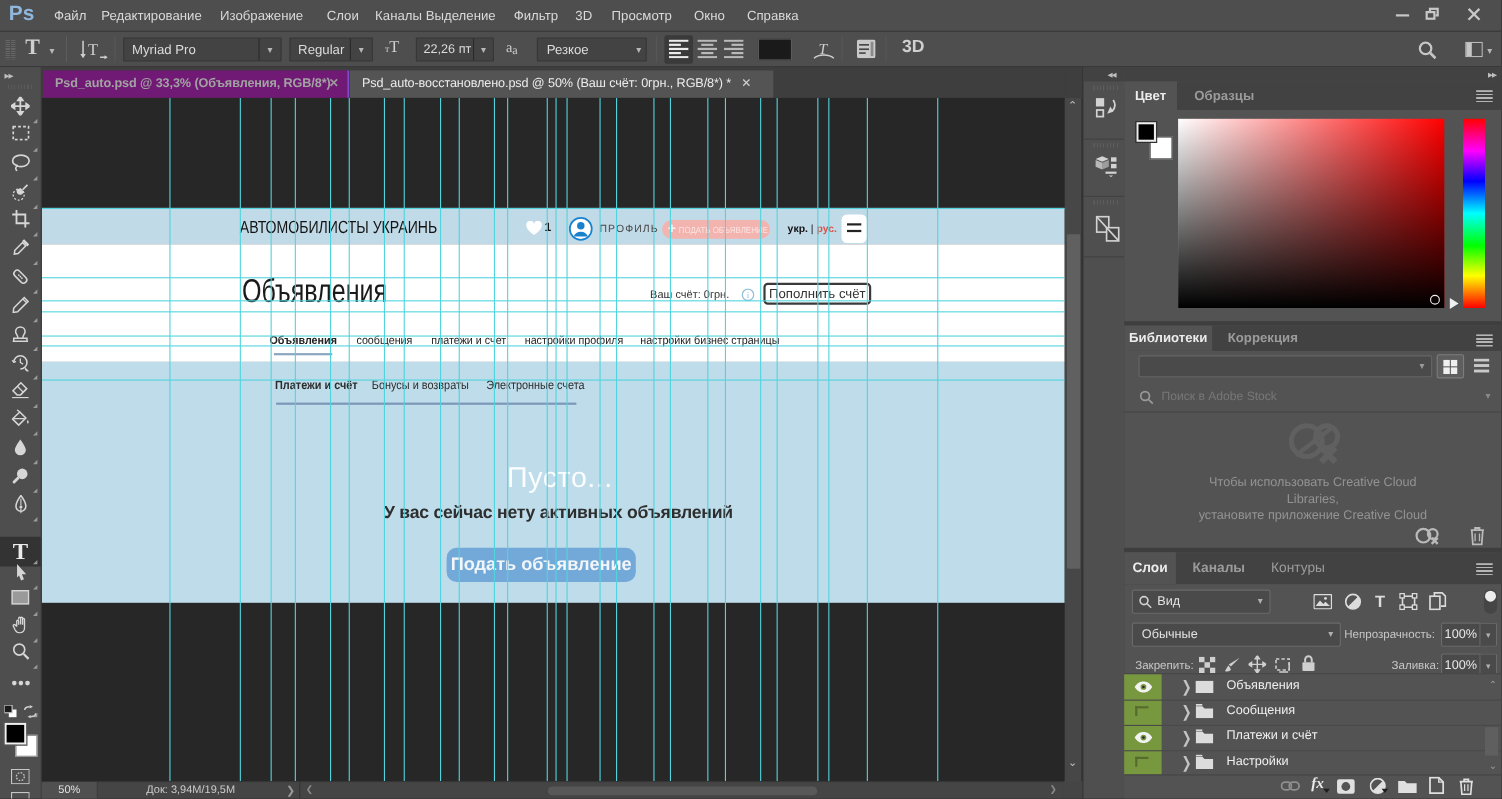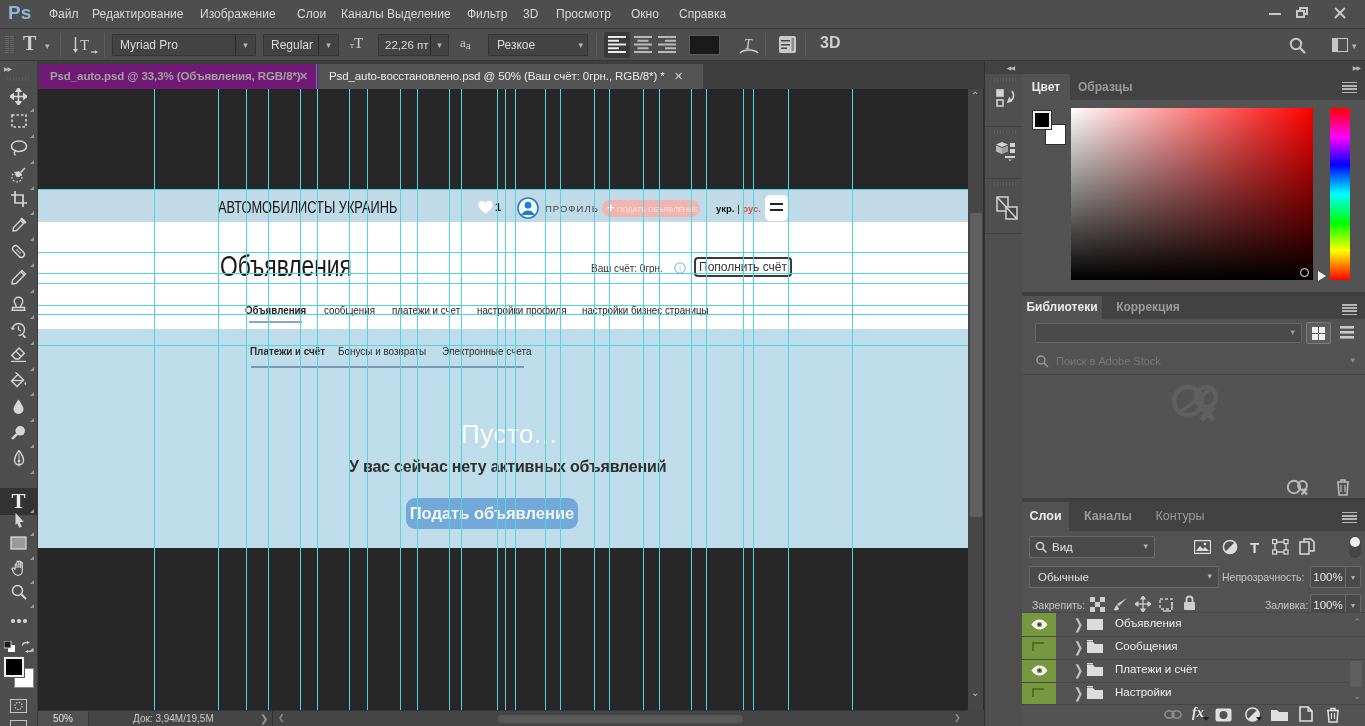--- a/index.html
+++ b/index.html
@@ -512,21 +512,21 @@
       </svg>
   <div style="position:absolute; left:0; top:172px; width:37px; height:1px; background:#414141;"></div>
 </div>
 
 <div class="abs" style="left:1022px; top:61px; width:343px; height:665px; background:#535353;">
   <div style="position:absolute; left:0; top:0; width:343px; height:13px; background:#424242;"></div>
   <div style="position:absolute; right:5px; top:3px; color:#bdbdbd; font-size:6px; letter-spacing:-1px;">▶▶</div>
 
   <div style="position:absolute; left:0; top:13px; width:343px; height:26px; background:#424242;">
     <div style="position:absolute; left:0px; top:0px; width:48px; height:26px; background:#535353; color:#ececec; font-size:12px; font-weight:bold; text-align:center; line-height:26px;">Цвет</div>
-    <div style="position:absolute; left:56px; top:0px; width:70px; color:#9b9b9b; font-size:12px; font-weight:bold; text-align:left; line-height:26px;">Образцы</div>
+    <div style="position:absolute; left:56px; top:0px; width:70px; color:#9b9b9b; font-size:12px; font-weight:bold; text-align:center; line-height:26px;">Образцы</div>
     <div style="position:absolute; right:8px; top:8px; width:15px; height:11px; background:repeating-linear-gradient(#b5b5b5 0 1.5px, transparent 1.5px 3.2px);"></div>
   </div>
 
   <div style="position:absolute; left:23px; top:63px; width:21px; height:21px; background:#fff; border:1px solid #2e2e2e;"></div>
   <div style="position:absolute; left:11px; top:50px; width:18px; height:18px; background:#000; border:2px solid #ededed; outline:1px solid #2e2e2e;"></div>
   <div style="position:absolute; left:49px; top:47px; width:242px; height:172px; background:linear-gradient(to bottom, rgba(0,0,0,0), rgba(0,0,0,1)), linear-gradient(to right, #ffffff, #ff0000);"></div>
   <div style="position:absolute; left:278px; top:207px; width:9px; height:9px; border:1.5px solid #f0f0f0; border-radius:50%;"></div>
   <div style="position:absolute; left:308px; top:47px; width:20px; height:172px; background:linear-gradient(to bottom, #ff0000 0%, #ff00ff 17%, #0000ff 33%, #00ffff 50%, #00ff00 67%, #ffff00 83%, #ff0000 100%);"></div>
   <div style="position:absolute; left:296px; top:210px; width:0; height:0; border-top:5px solid transparent; border-bottom:5px solid transparent; border-left:8px solid #f0f0f0;"></div>
   <div style="position:absolute; left:0; top:231px; width:343px; height:4px; background:#3e3e3e;"></div>
@@ -567,20 +567,21 @@
     <div style="position:absolute; right:10px; top:5px; color:#8a8a8a; font-size:9px;">▾</div>
   </div>
   <svg style="position:absolute; left:146px; top:320px;" width="56" height="44" viewBox="0 0 56 44">
         <g fill="none" stroke="#606060" stroke-width="4.5">
           <circle cx="20" cy="20" r="14"></circle>
           <circle cx="38" cy="16" r="10"></circle>
           <path d="M10 33L44 7" stroke-width="4"></path>
           <path d="M33 26l13 13M46 26L33 39" stroke-width="5.5"></path>
         </g>
       </svg>
+  <div style="position:absolute; left:0; top:371px; width:343px; text-align:center; color:#939393; font-size:11.5px; line-height:15px;">Чтобы использовать Creative Cloud<br>Libraries,<br>установите приложение Creative Cloud</div>
   <div style="position:absolute; left:0; top:414px; width:343px; height:26px;">
     <svg style="position:absolute; right:53px; top:4px;" width="26" height="17" viewBox="0 0 26 17">
           <g fill="none" stroke="#b9b9b9" stroke-width="2">
             <circle cx="8" cy="8" r="6.2"></circle>
             <circle cx="16.5" cy="6.5" r="4.4"></circle>
             <path d="M15.5 10l5.5 5.5M21 10l-5.5 5.5" stroke-width="2.2"></path>
           </g>
         </svg>
     <svg style="position:absolute; right:14px; top:3px;" width="16" height="18" viewBox="0 0 16 18">
           <g fill="none" stroke="#b9b9b9" stroke-width="1.6">

